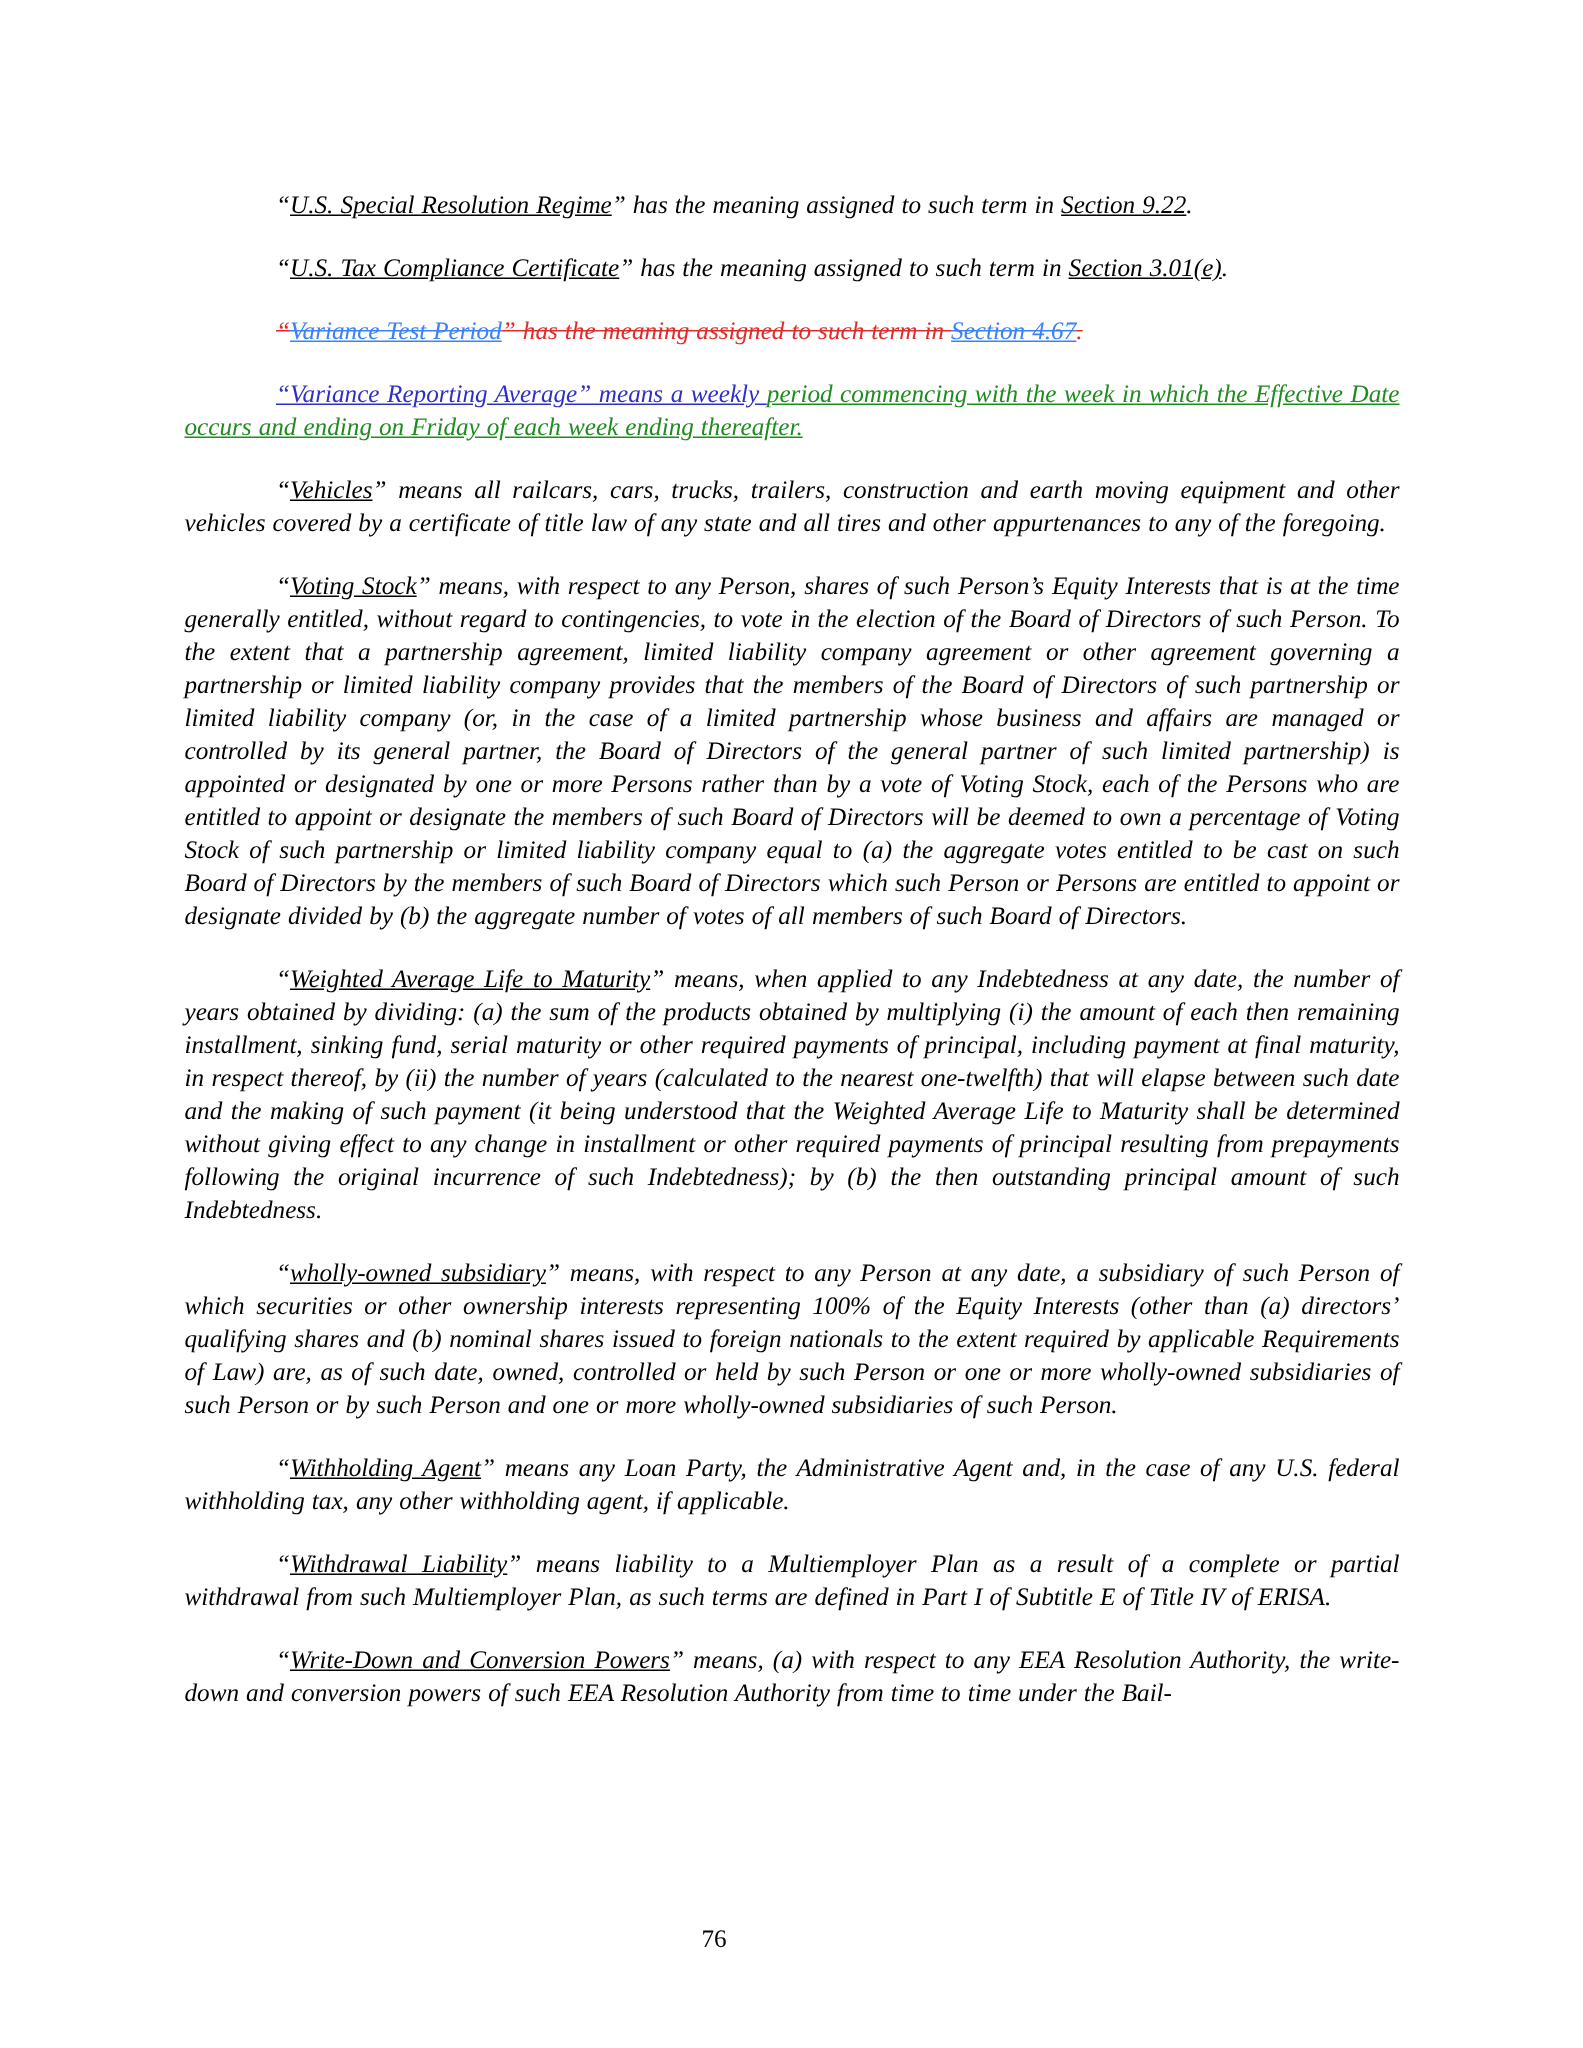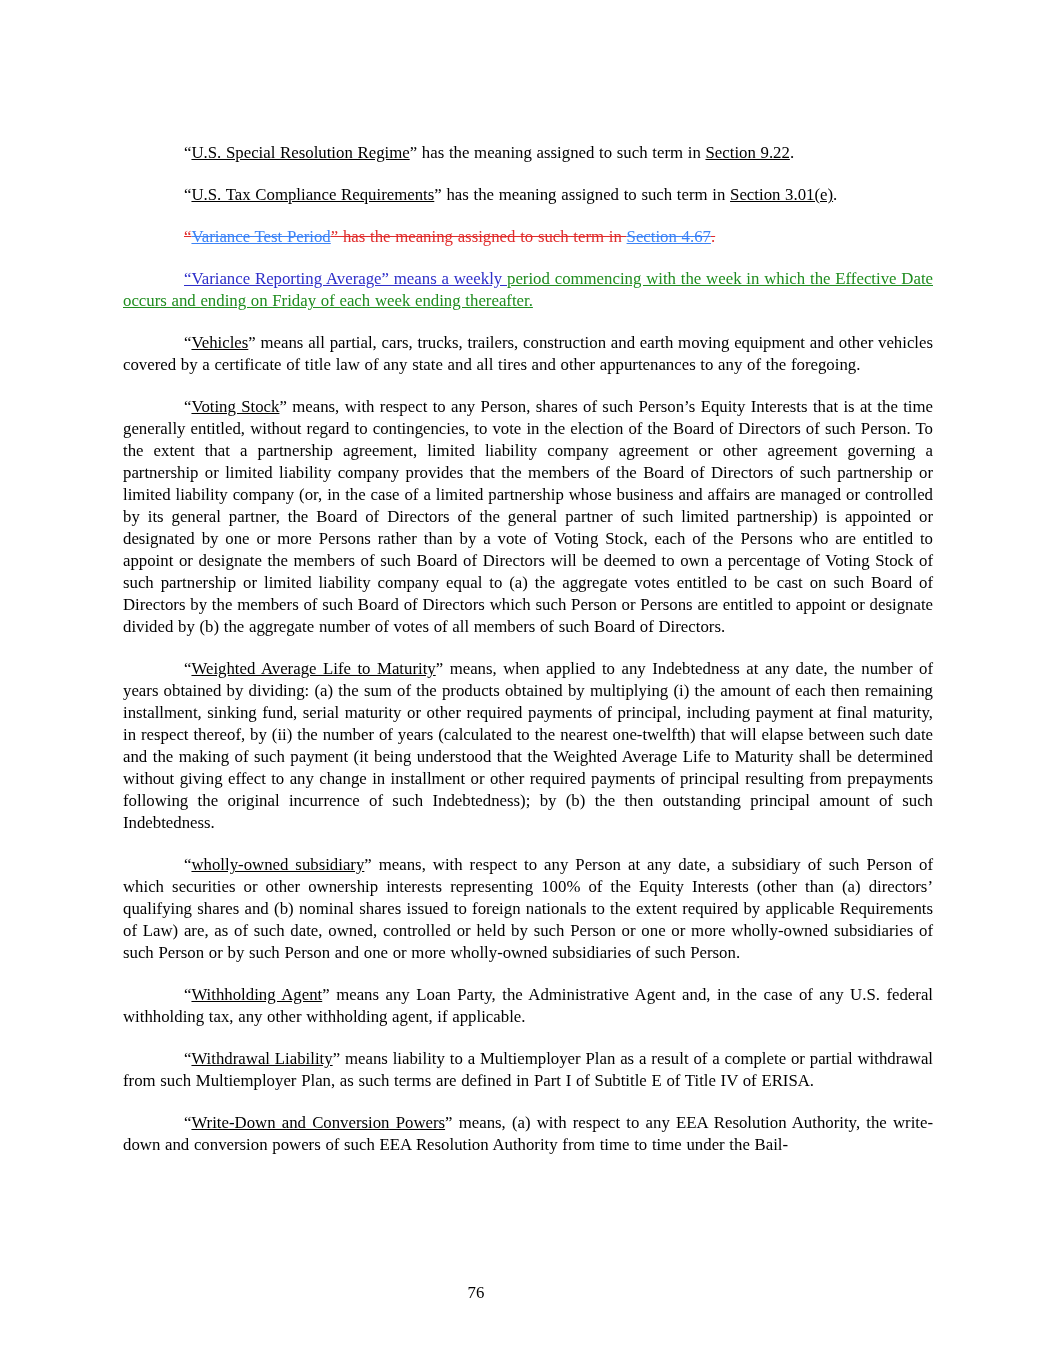--- a/index.html
+++ b/index.html
@@ -15,22 +15,23 @@
     position: absolute;
     left: 123px;
     top: 126px;
     width: 810px;
     font-size: 16.8px;
     line-height: 22px;
     text-align: justify;
     word-spacing: 0.5px;
   }
   p.para {
-    margin: 16px 0 20px 0;
+    margin: 0 0 20px 0;
     text-indent: 61px;
+    font-style: italic;
   }
   .u { text-decoration: underline; }
   .del {
     color: #e02b2b;
     text-decoration: line-through;
   }
   .del-u {
     color: #3b82f6;
     text-decoration: underline line-through;
   }
@@ -45,27 +46,27 @@
     font-size: 16.8px;
   }
 </style>
 </head>
 <body>
 
 <div class="page-content">
 
   <p class="para"><span>“</span><span class="u">U.S. Special Resolution Regime</span><span>” has the meaning assigned to such term in </span><span class="u">Section 9.22</span><span>.</span></p>
 
-  <p class="para"><span>“</span><span class="u">U.S. Tax Compliance Requirements</span><span>” has the meaning assigned to such term in </span><span class="u">Section 3.01(e)</span><span>.</span></p>
+  <p class="para"><span>“</span><span class="u">U.S. Tax Compliance Certificate</span><span>” has the meaning assigned to such term in </span><span class="u">Section 3.01(e)</span><span>.</span></p>
 
   <p class="para"><span class="del">“</span><span class="del-u">Variance Test Period</span><span class="del">” has the meaning assigned to such term in </span><span class="del-u">Section 4.67</span><span class="del">.</span></p>
 
   <p class="para"><span class="ins-blue">“Variance Reporting Average” means a weekly </span><span class="ins-green">period commencing with the week in which the Effective Date occurs and ending on Friday of each week ending thereafter.</span></p>
 
-  <p class="para"><span>“</span><span class="u">Vehicles</span><span>” means all partial, cars, trucks, trailers, construction and earth moving equipment and other vehicles covered by a certificate of title law of any state and all tires and other appurtenances to any of the foregoing.</span></p>
+  <p class="para"><span>“</span><span class="u">Vehicles</span><span>” means all railcars, cars, trucks, trailers, construction and earth moving equipment and other vehicles covered by a certificate of title law of any state and all tires and other appurtenances to any of the foregoing.</span></p>
 
   <p class="para"><span>“</span><span class="u">Voting Stock</span><span>” means, with respect to any Person, shares of such Person’s Equity Interests that is at the time generally entitled, without regard to contingencies, to vote in the election of the Board of Directors of such Person.  To the extent that a partnership agreement, limited liability company agreement or other agreement governing a partnership or limited liability company provides that the members of the Board of Directors of such partnership or limited liability company (or, in the case of a limited partnership whose business and affairs are managed or controlled by its general partner, the Board of Directors of the general partner of such limited partnership) is appointed or designated by one or more Persons rather than by a vote of Voting Stock, each of the Persons who are entitled to appoint or designate the members of such Board of Directors will be deemed to own a percentage of Voting Stock of such partnership or limited liability company equal to (a) the aggregate votes entitled to be cast on such Board of Directors by the members of such Board of Directors which such Person or Persons are entitled to appoint or designate divided by (b) the aggregate number of votes of all members of such Board of Directors.</span></p>
 
   <p class="para"><span>“</span><span class="u">Weighted Average Life to Maturity</span><span>” means, when applied to any Indebtedness at any date, the number of years obtained by dividing: (a) the sum of the products obtained by multiplying (i) the amount of each then remaining installment, sinking fund, serial maturity or other required payments of principal, including payment at final maturity, in respect thereof, by (ii) the number of years (calculated to the nearest one-twelfth) that will elapse between such date and the making of such payment (it being understood that the Weighted Average Life to Maturity shall be determined without giving effect to any change in installment or other required payments of principal resulting from prepayments following the original incurrence of such Indebtedness); by (b) the then outstanding principal amount of such Indebtedness.</span></p>
 
   <p class="para"><span>“</span><span class="u">wholly-owned subsidiary</span><span>” means, with respect to any Person at any date, a subsidiary of such Person of which securities or other ownership interests representing 100% of the Equity Interests (other than (a) directors’ qualifying shares and (b) nominal shares issued to foreign nationals to the extent required by applicable Requirements of Law) are, as of such date, owned, controlled or held by such Person or one or more wholly-owned subsidiaries of such Person or by such Person and one or more wholly-owned subsidiaries of such Person.</span></p>
 
   <p class="para"><span>“</span><span class="u">Withholding Agent</span><span>” means any Loan Party, the Administrative Agent and, in the case of any U.S. federal withholding tax, any other withholding agent, if applicable.</span></p>
 
   <p class="para"><span>“</span><span class="u">Withdrawal Liability</span><span>” means liability to a Multiemployer Plan as a result of a complete or partial withdrawal from such Multiemployer Plan, as such terms are defined in Part I of Subtitle E of Title IV of ERISA.</span></p>

